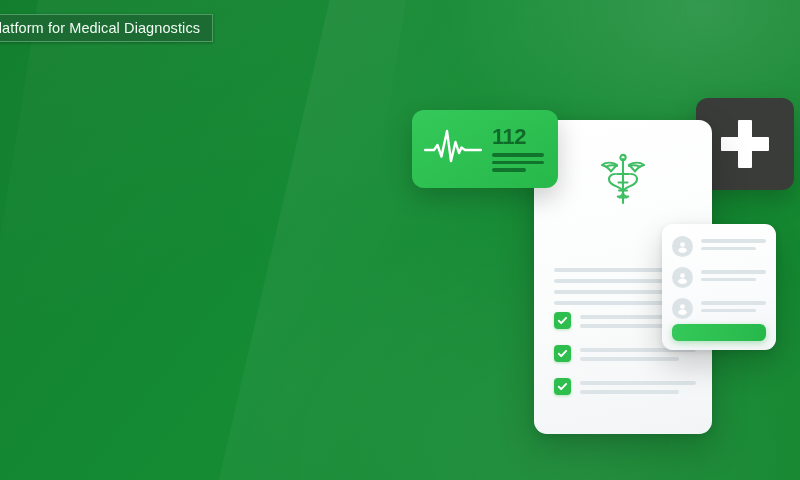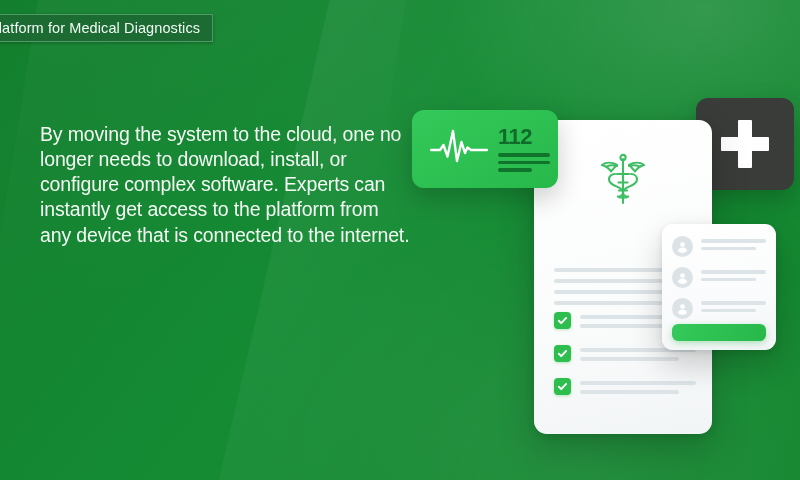--- a/index.html
+++ b/index.html
@@ -114,21 +114,21 @@
   .check-lines { flex:1; padding-top:3px; }
   .check-lines .ln { margin-bottom:5px; }
 
   
   .ecg-card {
     position:absolute; left:12px; top:50px;
     width:146px; height:78px;
     background:linear-gradient(150deg,#34C95A 0%,#27B84A 100%);
     border-radius:12px;
     box-shadow:0 10px 26px rgba(0,0,0,0.20);
-    display:flex; align-items:center; padding:0 18px;
+    display:flex; align-items:center; padding:0 12px;
     gap:10px;
   }
   .ecg-wave { flex:none; }
   .ecg-right { display:flex; flex-direction:column; gap:5px; }
   .ecg-num {
     color:#106B2A; font-size:22px; font-weight:bold; line-height:1;
     letter-spacing:-0.5px;
   }
   .ecg-bars { display:flex; flex-direction:column; gap:4px; }
   .ebar { height:3.5px; border-radius:2px; background:#11742D; }
@@ -165,21 +165,20 @@
 
 <div class="bg"></div>
 <div class="bg-sheen"></div>
 <div class="bg-sheen2"></div>
 
 <div class="tooltip">
   <span>Platform for Medical Diagnostics</span>
 </div>
 
 <div class="copy">
-  <p class="body-copy">By moving the system to the cloud, one no longer needs to download, install, or configure complex software. Experts can instantly get access to the platform from any device that is connected to the internet.</p>
 </div>
 
 <div class="art">
 
   <div class="plus-card">
     <span class="plus-glyph"></span>
   </div>
 
   <div class="doc">
     <span class="caduceus">

